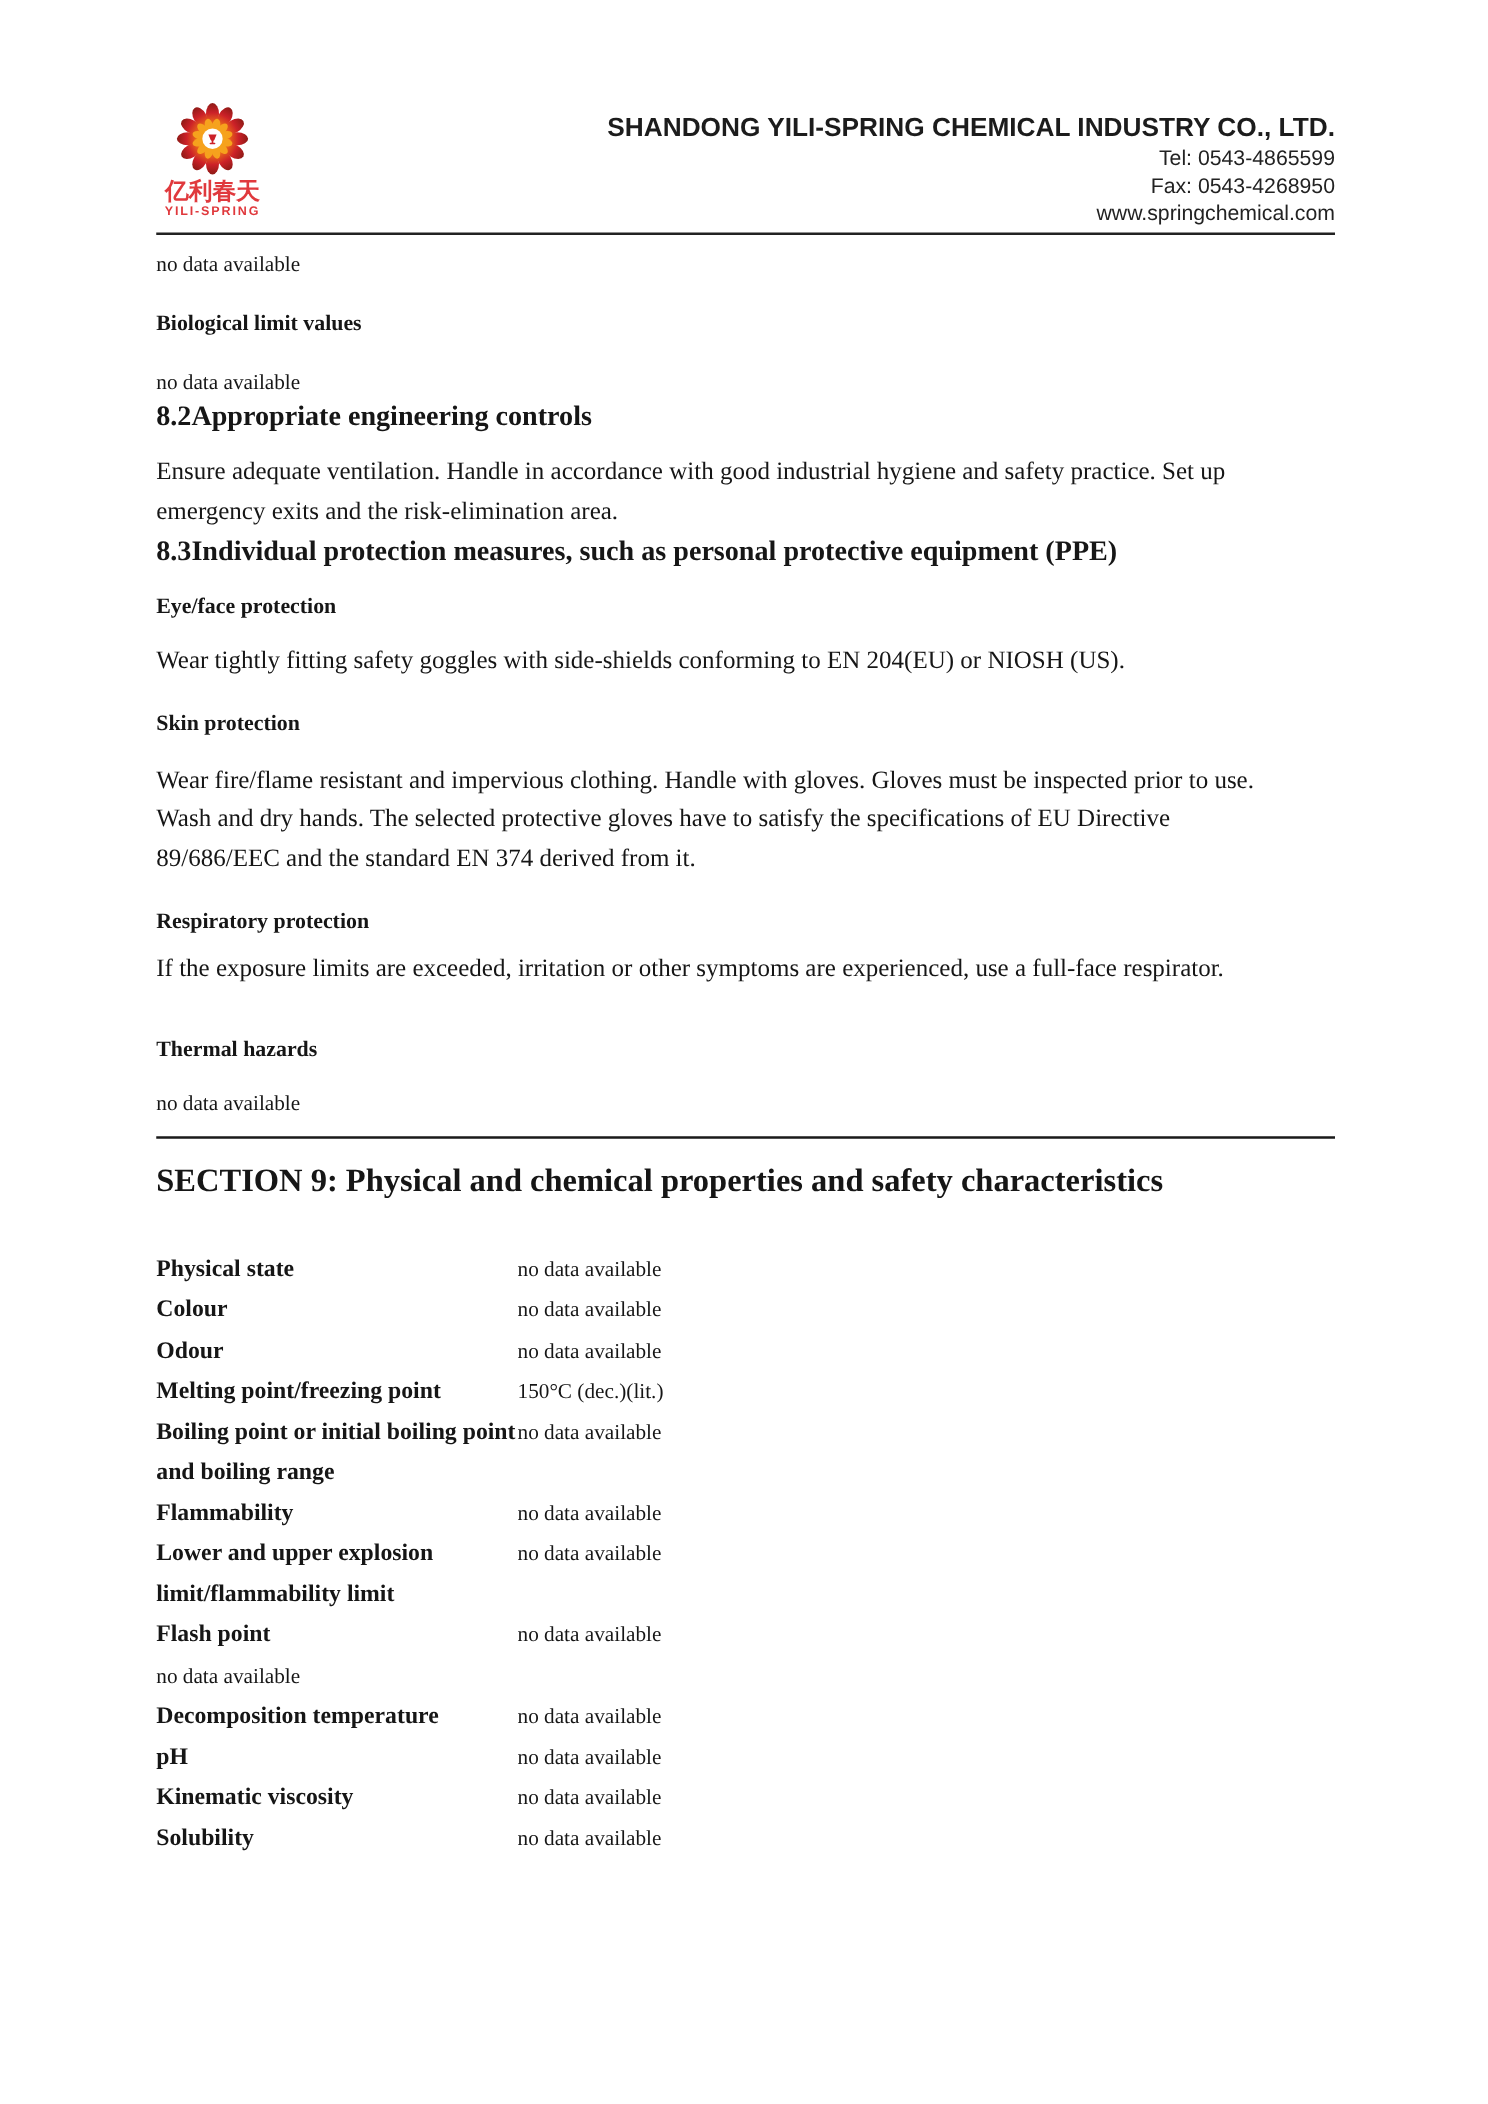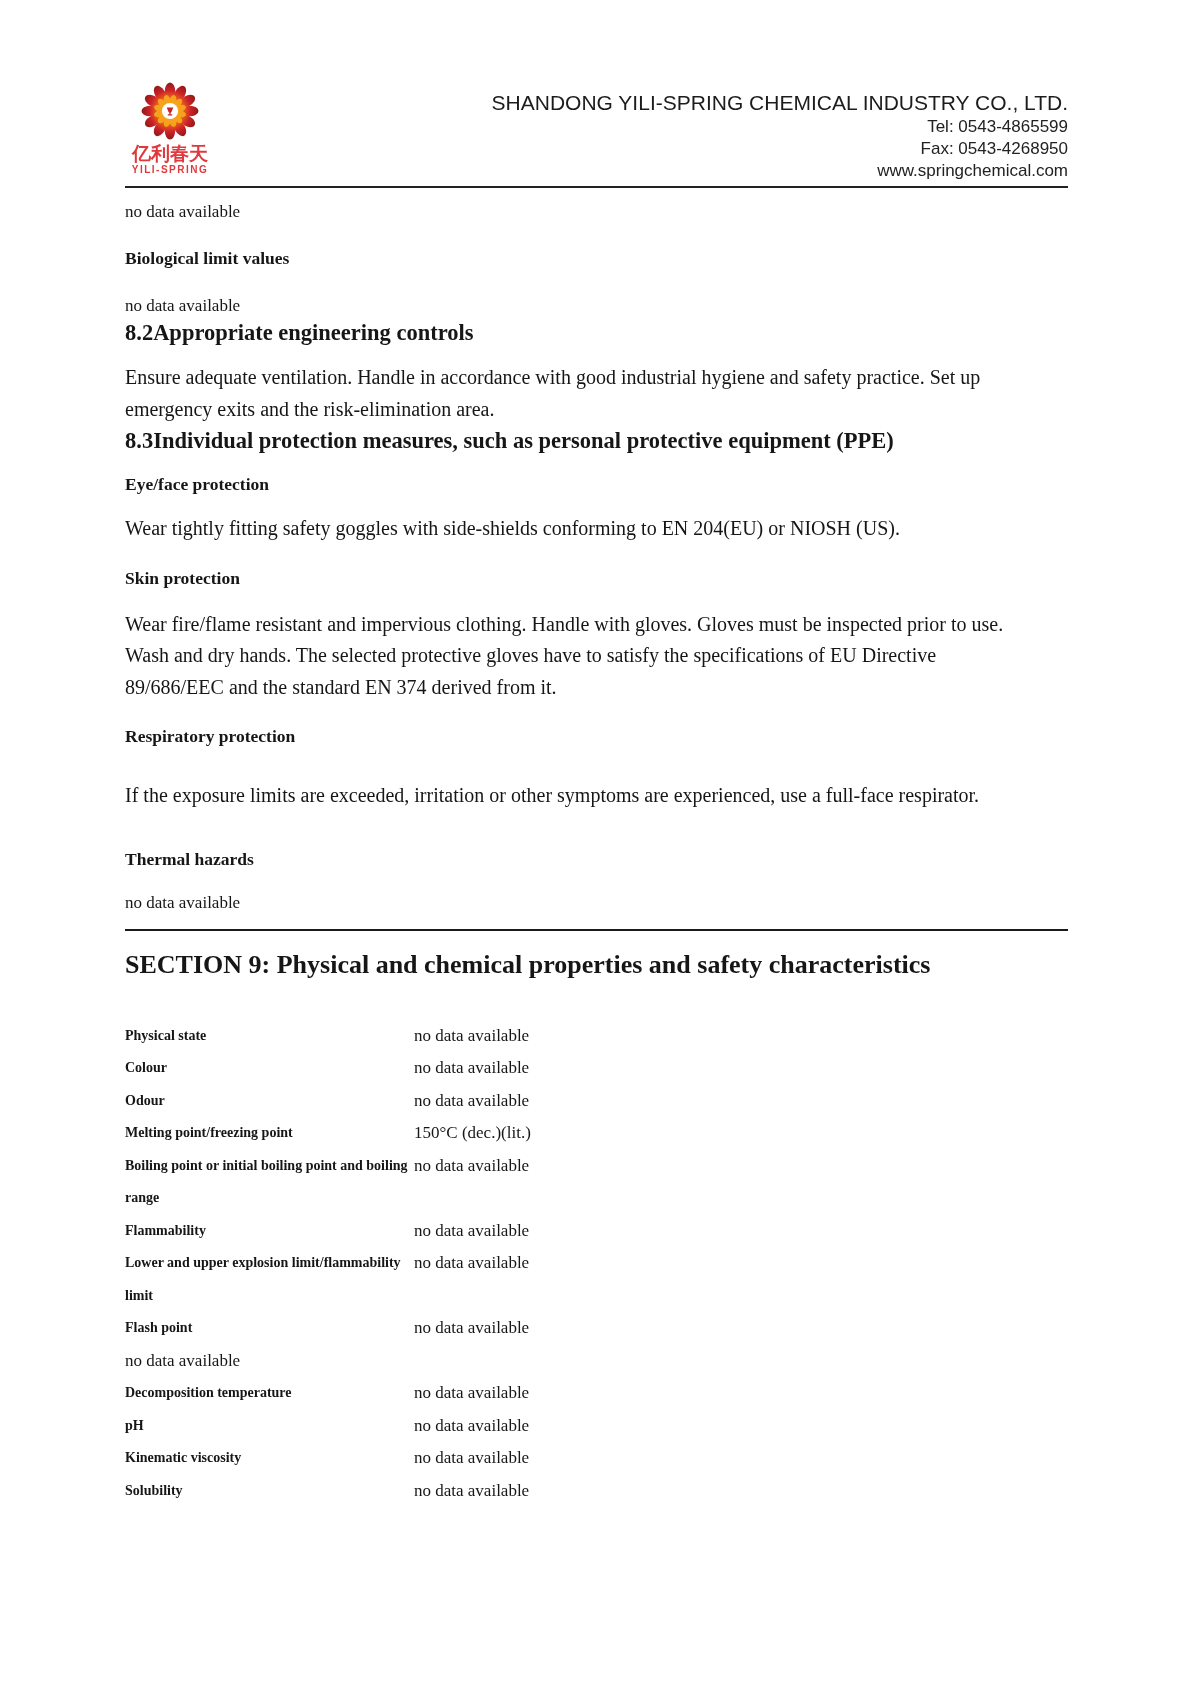--- a/index.html
+++ b/index.html
@@ -31,21 +31,21 @@
     font-family:"Liberation Sans", sans-serif;
     font-size:10px; font-weight:bold; color:#e0393d;
     letter-spacing:1.5px; line-height:12px; white-space:nowrap;
   }
   .hdr-right {
     text-align:right;
     font-family:"Liberation Sans", sans-serif;
     margin-top:8px;
   }
   .company {
-    font-size:21px; font-weight:normal; color:#1c1c1c; line-height:26px;
+    font-size:21px; font-weight:bold; color:#1c1c1c; line-height:26px;
   }
   .contact { font-size:17px; color:#222222; line-height:22px; }
 
   
   .nodata { font-size:17px; line-height:22px; margin:14px 0 0 0; }
   .nd-a { margin-top:13px; }
   .nd-b { margin-top:25px; }
   .nd-c { margin-top:21px; }
   .sub-h {
     font-size:17.5px; font-weight:bold; line-height:23px; margin:24px 0 0 0;
@@ -58,34 +58,34 @@
   .h-thermal { margin-top:36px; }
   .big-h {
     font-size:22.5px; font-weight:bold; line-height:31px; margin:0;
   }
   .para {
     font-size:20px; line-height:31.5px; margin:0; max-width:880px;
   }
   .p-82 { margin-top:14px; }
   .p-eye { margin-top:17px; }
   .p-skin { margin-top:19px; }
-  .p-resp { margin-top:32px; }
+  .p-resp { margin-top:12px; }
   .rule {
     border:none; border-top:2px solid #1a1a1a;
     margin:15px 0 0 0; width:100%;
   }
   .sec9 {
     font-size:26px; font-weight:bold; line-height:38px; margin:15px 0 11px 0;
     white-space:nowrap;
   }
   
   .props { margin-top:36px; }
   .prop-row { display:flex; align-items:flex-start; }
   .prop-label {
-    width:289px; font-weight:bold; font-size:14px; line-height:32.5px;
+    width:289px; font-weight:bold; font-size:19px; line-height:32.5px;
     flex:0 0 289px;
   }
   .prop-value { flex:1; font-size:17px; line-height:32.5px; }
 </style>
 </head>
 <body>
 
 <div class="page">
 
   <div class="hdr">

